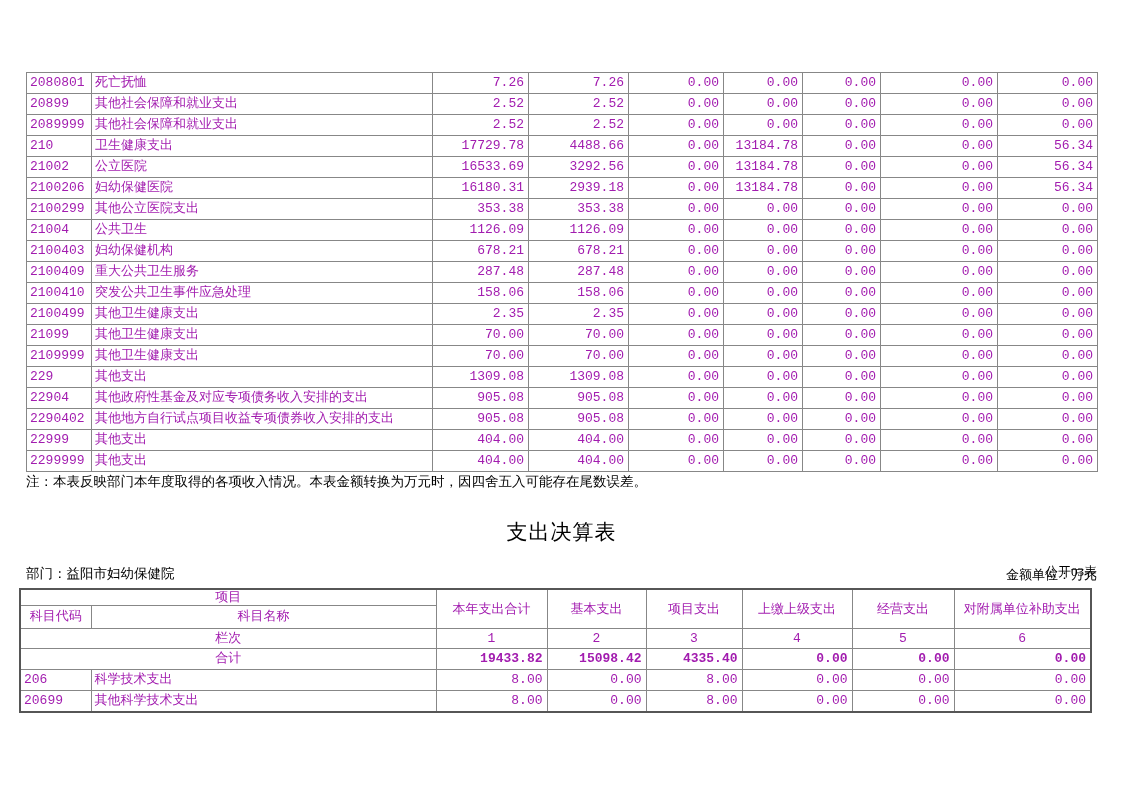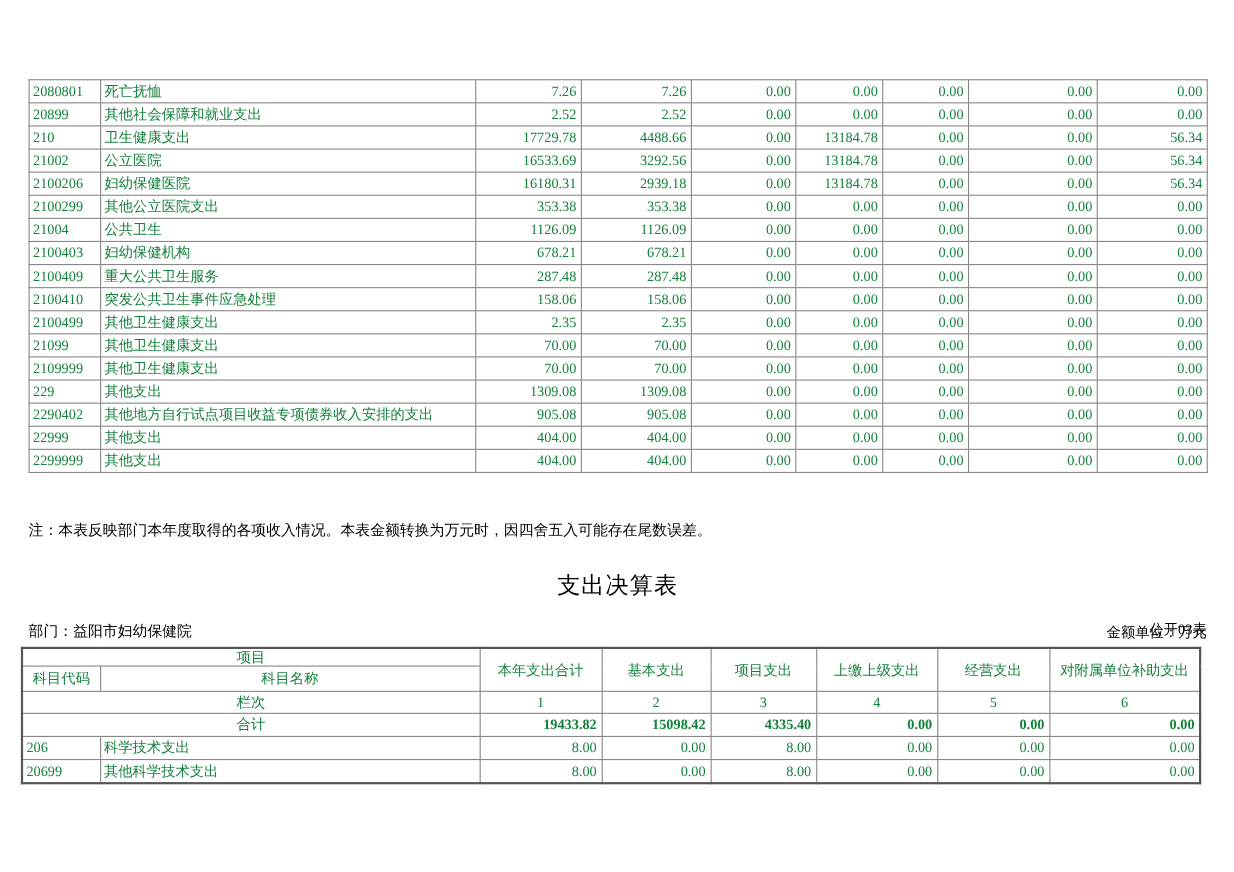--- a/index.html
+++ b/index.html
@@ -10,21 +10,22 @@
     background: #ffffff;
     color: #000;
     font-family: "Liberation Serif", "DejaVu Serif", serif;
     overflow: hidden;
   }
   table {
     border-collapse: collapse;
     table-layout: fixed;
     position: absolute;
     font-size: 13px;
-    color: #15803d;
+    color: #a21caf;
+    font-family: Liberation Mono, monospace;
   }
   td, th {
     border: 1px solid #878787;
     padding: 0;
     overflow: hidden;
     white-space: nowrap;
     font-weight: normal;
   }
   
   .income-table { left: 26px; top: 72px; width: 1071px; border: 1px solid #6e6e6e; }
@@ -99,20 +100,31 @@
           <td class="name">其他社会保障和就业支出</td>
           <td class="num">2.52</td>
           <td class="num">2.52</td>
           <td class="num">0.00</td>
           <td class="num">0.00</td>
           <td class="num">0.00</td>
           <td class="num">0.00</td>
           <td class="num">0.00</td>
         </tr>
         <tr>
+          <td class="code">2089999</td>
+          <td class="name">其他社会保障和就业支出</td>
+          <td class="num">2.52</td>
+          <td class="num">2.52</td>
+          <td class="num">0.00</td>
+          <td class="num">0.00</td>
+          <td class="num">0.00</td>
+          <td class="num">0.00</td>
+          <td class="num">0.00</td>
+        </tr>
+        <tr>
           <td class="code">210</td>
           <td class="name">卫生健康支出</td>
           <td class="num">17729.78</td>
           <td class="num">4488.66</td>
           <td class="num">0.00</td>
           <td class="num">13184.78</td>
           <td class="num">0.00</td>
           <td class="num">0.00</td>
           <td class="num">56.34</td>
         </tr>
@@ -224,20 +236,31 @@
           <td class="num">0.00</td>
           <td class="num">0.00</td>
           <td class="num">0.00</td>
           <td class="num">0.00</td>
         </tr>
         <tr>
           <td class="code">229</td>
           <td class="name">其他支出</td>
           <td class="num">1309.08</td>
           <td class="num">1309.08</td>
+          <td class="num">0.00</td>
+          <td class="num">0.00</td>
+          <td class="num">0.00</td>
+          <td class="num">0.00</td>
+          <td class="num">0.00</td>
+        </tr>
+        <tr>
+          <td class="code">22904</td>
+          <td class="name">其他政府性基金及对应专项债务收入安排的支出</td>
+          <td class="num">905.08</td>
+          <td class="num">905.08</td>
           <td class="num">0.00</td>
           <td class="num">0.00</td>
           <td class="num">0.00</td>
           <td class="num">0.00</td>
           <td class="num">0.00</td>
         </tr>
         <tr>
           <td class="code">2290402</td>
           <td class="name">其他地方自行试点项目收益专项债券收入安排的支出</td>
           <td class="num">905.08</td>

